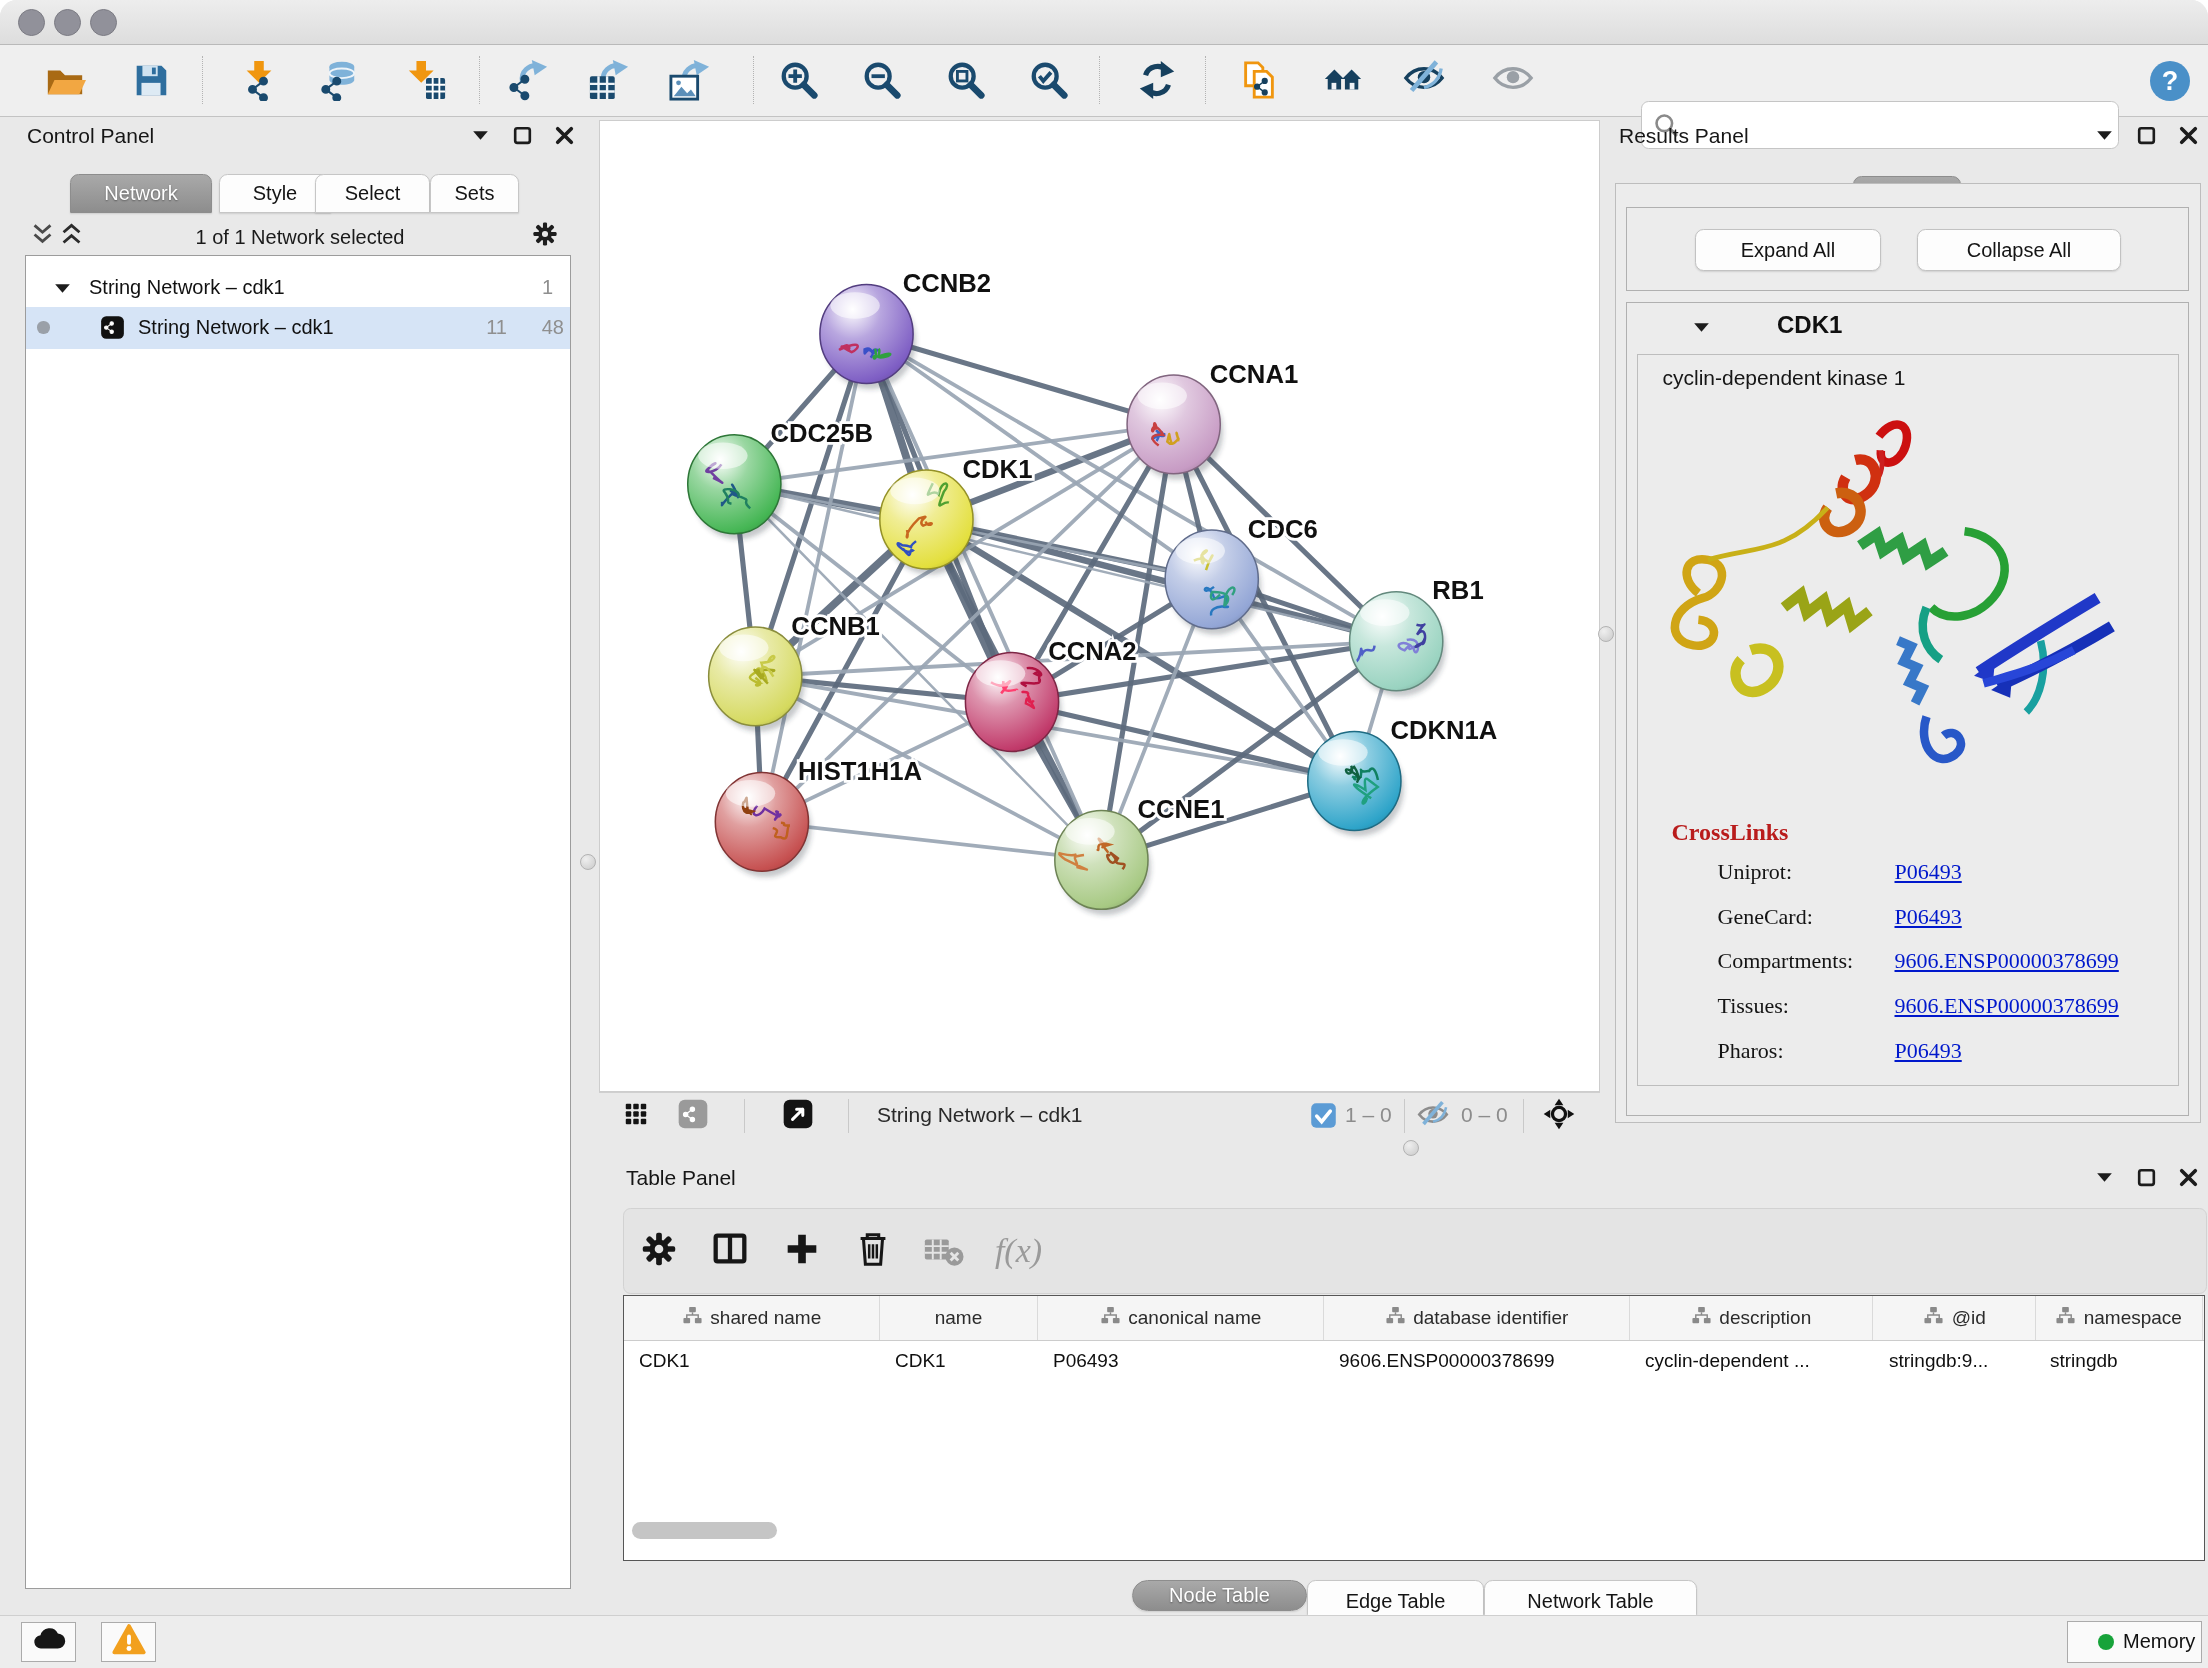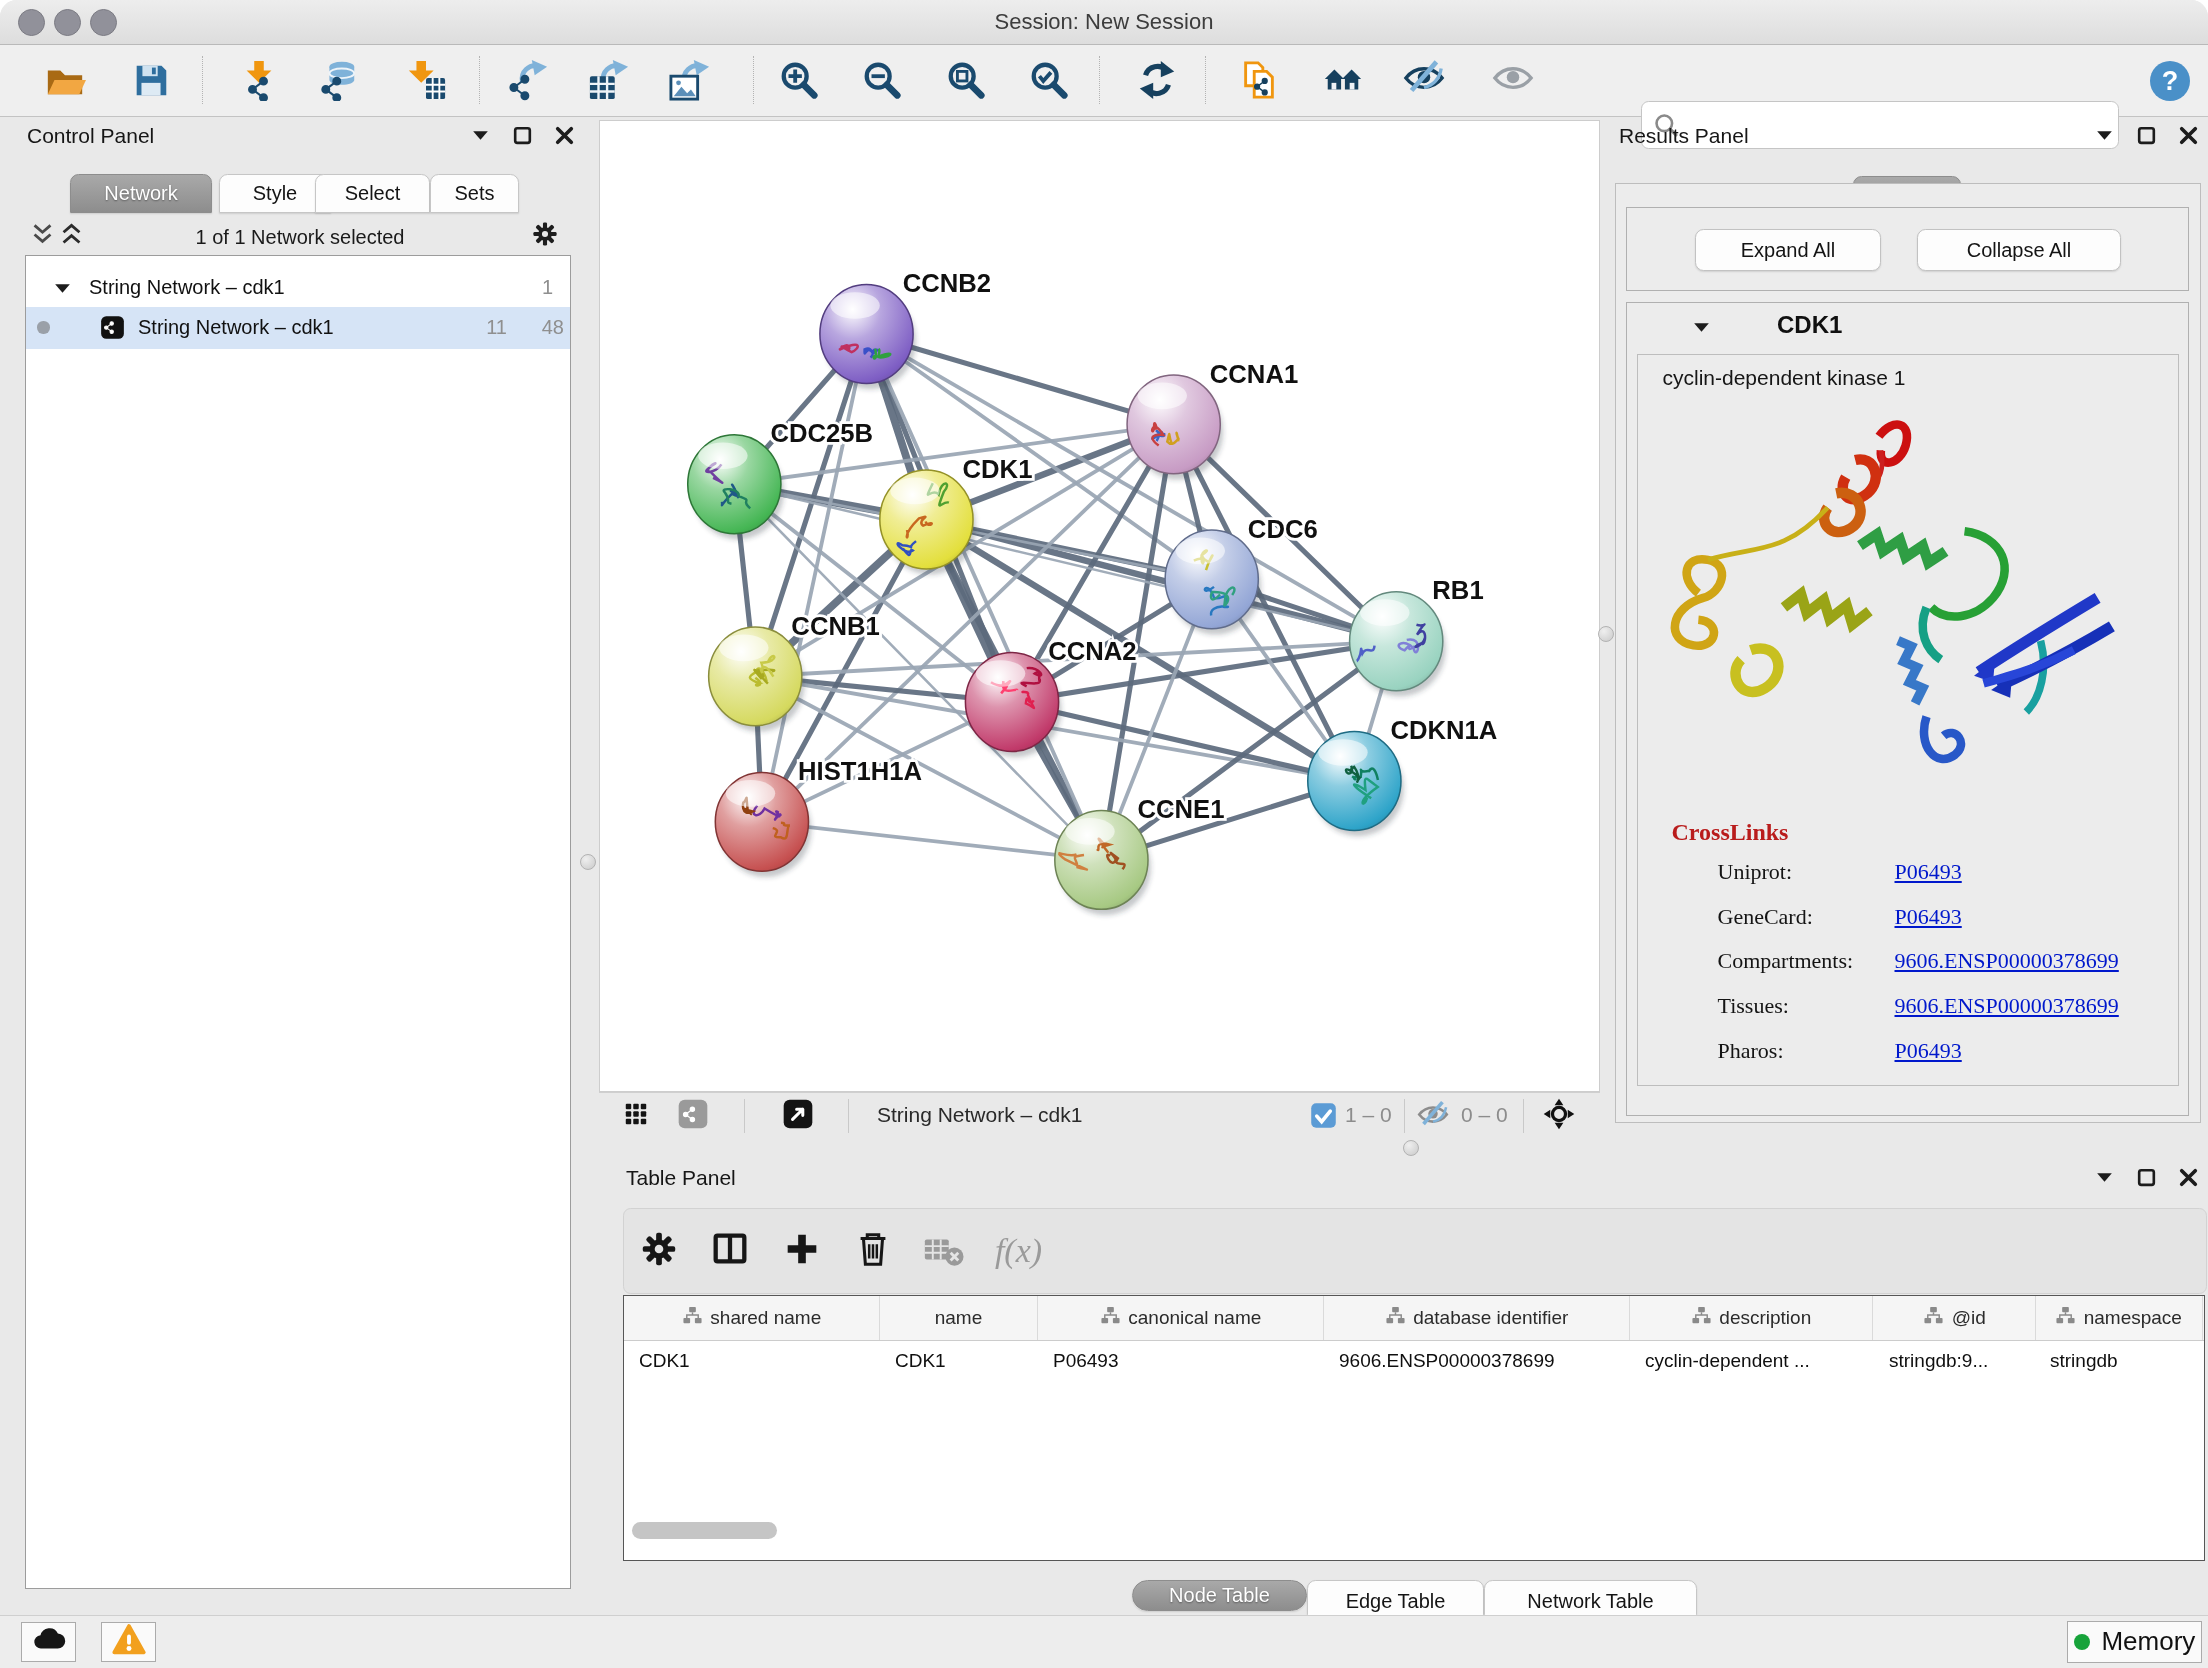--- a/index.html
+++ b/index.html
@@ -74,33 +74,32 @@
       display:flex;align-items:center;justify-content:center;gap:7.6px;font-size:19px;color:#2b2b2b;}
   .td{position:absolute;top:44px;height:42px;box-sizing:border-box;display:flex;align-items:center;
       padding-left:15px;font-size:19px;color:#0f0f0f;}
   .hthumb{position:absolute;left:7.6px;top:226px;width:145px;height:17px;border-radius:8.6px;background:#c5c5c5;}
   
   .statusbar{position:absolute;left:0;top:1615px;width:2208px;height:53px;background:#ededed;
              border-top:1px solid #cfcfcf;}
   .sbtn{position:absolute;top:5.7px;width:55px;height:40px;background:#fafafa;border:1px solid #ababab;
         display:flex;align-items:center;justify-content:center;padding:0;cursor:pointer;}
   .membtn{position:absolute;top:4.8px;right:5.7px;width:135px;height:42px;background:#fafafa;border:1px solid #ababab;
-          display:flex;align-items:center;justify-content:space-between;gap:8.6px;font-size:26px;color:#111;cursor:pointer;}
+          display:flex;align-items:center;justify-content:flex-end;gap:8.6px;font-size:20px;color:#111;cursor:pointer;}
   .memdot{width:16px;height:16px;border-radius:50%;background:#17a33a;}
 </style>
 </head>
 <body>
 
 <div class="window">
 
   <div class="titlebar">
     <span class="tl" style="left:18px"></span>
     <span class="tl" style="left:54px"></span>
     <span class="tl" style="left:90px"></span>
-    <div class="win-title">Session: New Session</div>
   </div>
 
   <div class="toolbar">
     <div id="tb-buttons">
         <button class="tbtn" style="left:37px">
           <span><svg width="42" height="42" viewBox="0 0 44 44">
               <path d="M4 12h13l5 5h18v20H4z" fill="#a96a14"></path>
               <path d="M4 37l7-15h33l-7 15z" fill="#f2a742"></path>
             </svg></span>
         </button>

